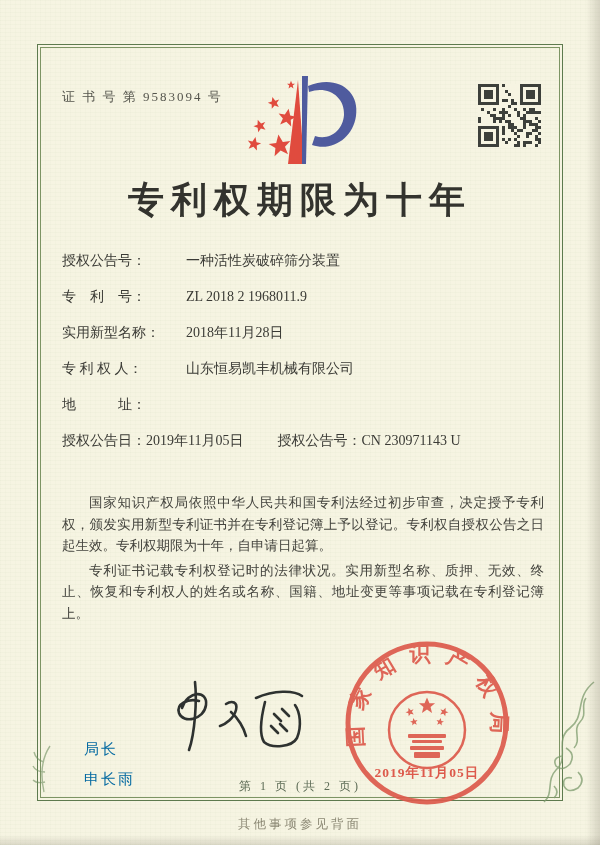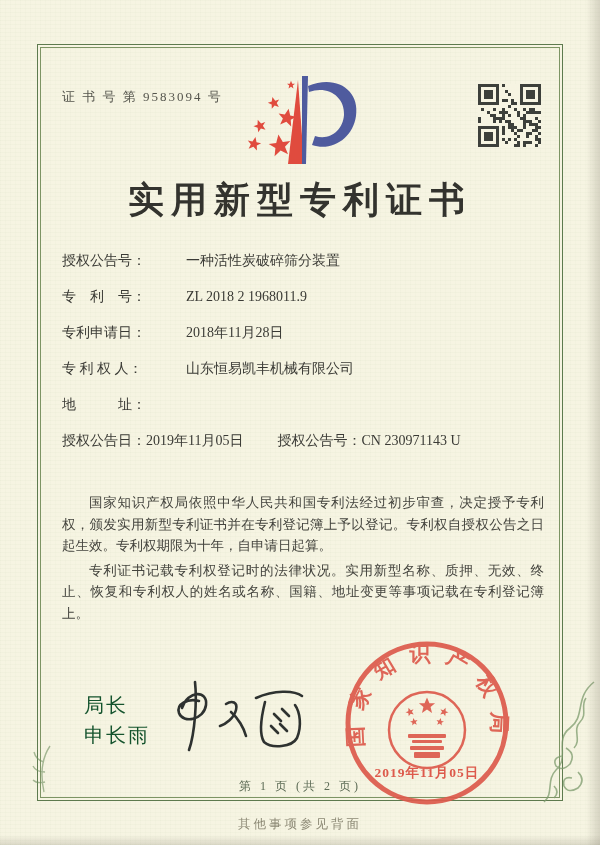--- a/index.html
+++ b/index.html
@@ -48,21 +48,21 @@
   .fvalue{flex:1;color:var(--ink)}
   .grant-row{display:flex;margin-bottom:8px}
   .grant-row .half{display:flex;flex:0 0 auto}
   .grant-row .half+.half{margin-left:34px}
   .grant-row .glabel{white-space:pre}
   
   .paras{position:absolute;left:62px;top:492px;width:482px;font-size:13.5px;line-height:21.5px;
     text-align:justify;color:#44443e}
   .paras p{text-indent:2em;margin-bottom:3px}
   
-  .director{position:absolute;left:84px;top:690px;font-size:20px;line-height:30px;color:#14532d;letter-spacing:2px}
+  .director{position:absolute;left:84px;top:734px;font-size:15px;line-height:30px;color:#0369a1;letter-spacing:2px}
   .signature{position:absolute;left:168px;top:678px;width:160px;height:90px}
   
   .seal{position:absolute;left:342px;top:638px;width:170px;height:170px;opacity:.92}
   .seal-date{position:absolute;left:342px;top:764px;width:170px;text-align:center;
     font-size:13.5px;color:var(--seal-red);letter-spacing:1px;font-weight:600}
   .page-info{position:absolute;left:0;top:778px;width:600px;text-align:center;
     font-size:12px;color:#5c6b55;letter-spacing:3px}
   .footer-note{position:absolute;left:0;top:816px;width:600px;text-align:center;
     font-size:12.5px;color:#8b8874;letter-spacing:3px}
   
@@ -190,33 +190,33 @@
       <div style="left: 36px; top: 60px;"></div>
       <div style="left: 39px; top: 60px;"></div>
       <div style="left: 45px; top: 60px;"></div>
       <div style="left: 57px; top: 60px;"></div>
     </div>
   <div class="finder f-tl"></div>
   <div class="finder f-tr"></div>
   <div class="finder f-bl"></div>
 </div>
 
-<div class="title">实用新型专利证书</div>
+<div class="title">专利权期限为十年</div>
 
 <div class="fields">
   <div class="frow">
     <span class="flabel">授权公告号：</span>
     <span class="fvalue">一种活性炭破碎筛分装置</span>
   </div>
   <div class="frow">
     <span class="flabel">专　利　号：</span>
     <span class="fvalue">ZL 2018 2 1968011.9</span>
   </div>
   <div class="frow">
-    <span class="flabel">专利申请日：</span>
+    <span class="flabel">实用新型名称：</span>
     <span class="fvalue">2018年11月28日</span>
   </div>
   <div class="frow">
     <span class="flabel">专 利 权 人：</span>
     <span class="fvalue">山东恒易凯丰机械有限公司</span>
   </div>
   <div class="frow">
     <span class="flabel">地　　　址：</span>
   </div>
   <div class="grant-row">

